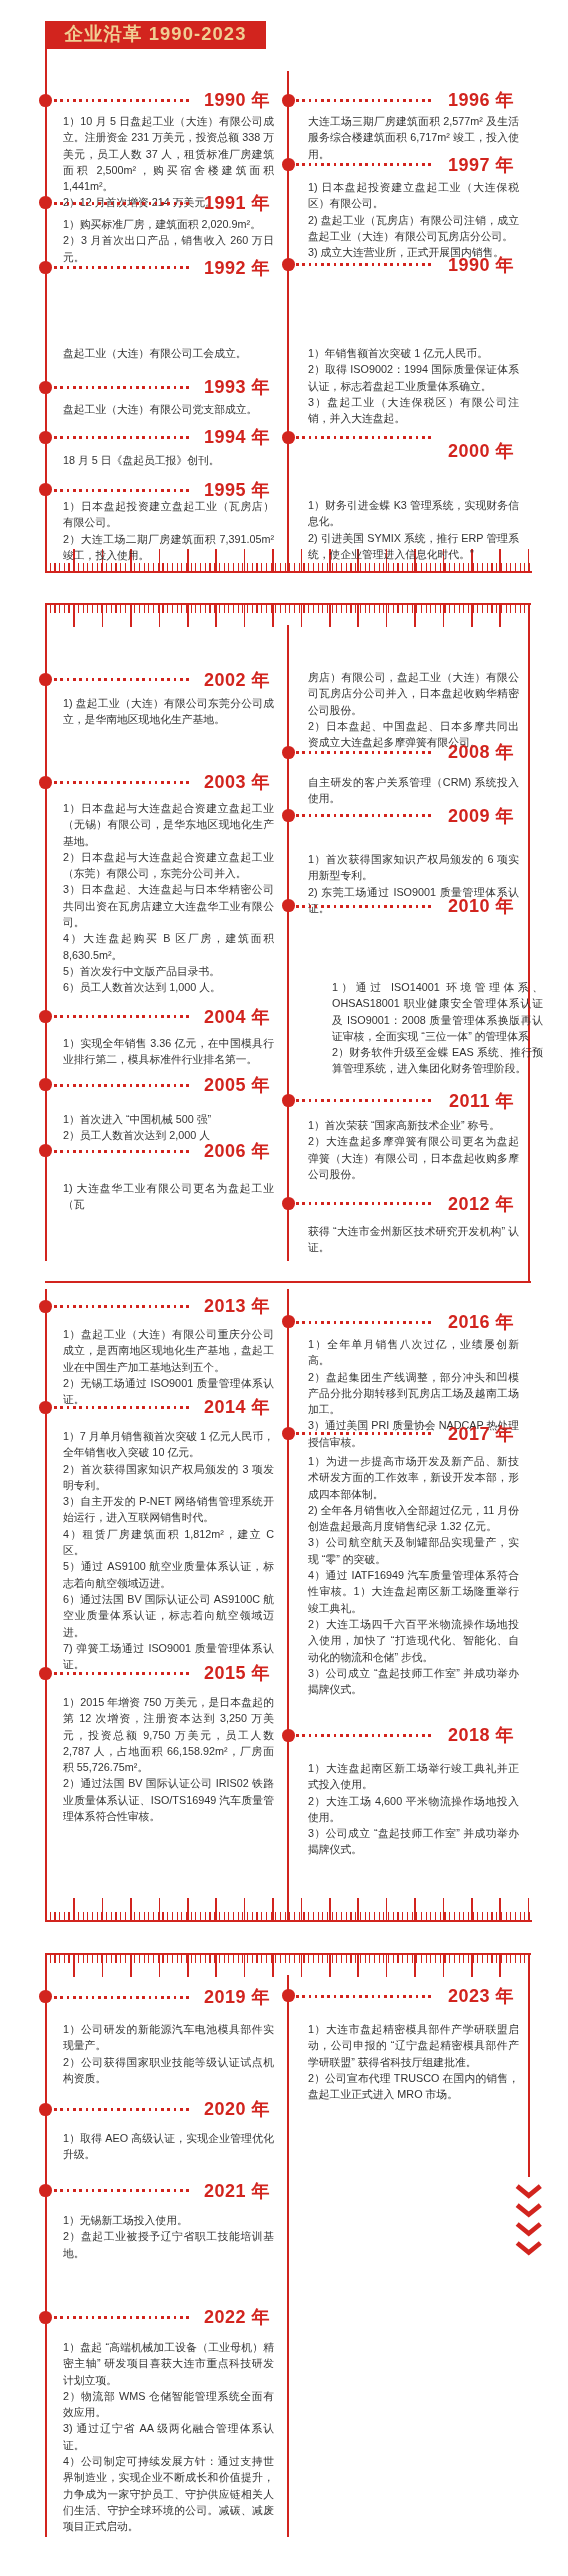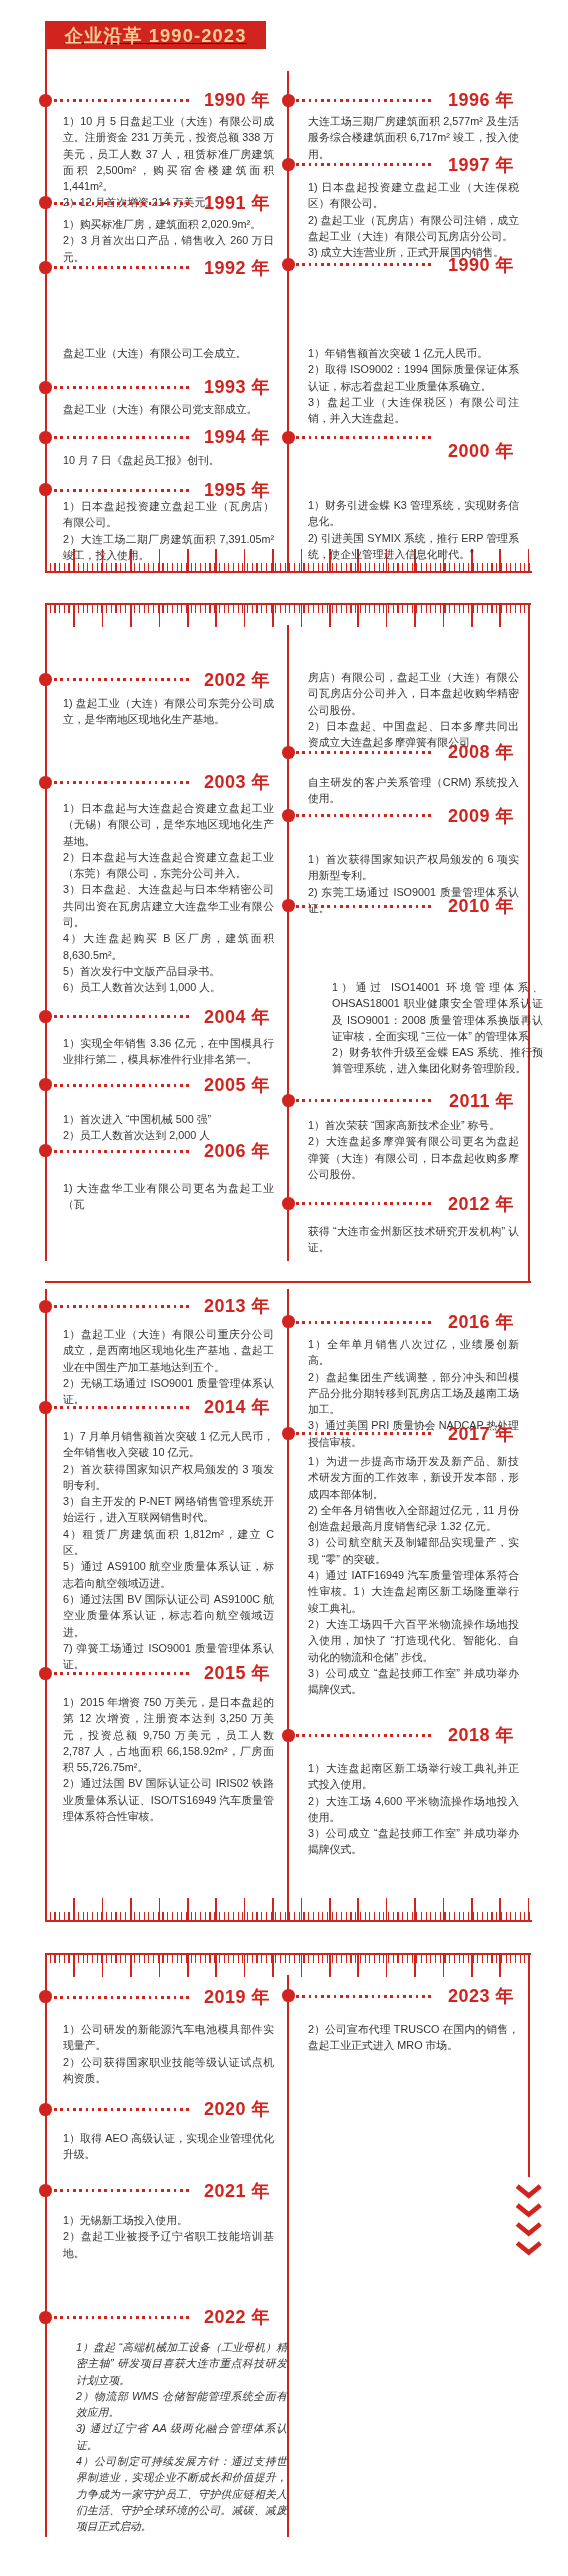--- a/index.html
+++ b/index.html
@@ -6,21 +6,21 @@
     --red:#d2241e;
     --gold:#f0ce93;
     --ink:#333333;
   }
   html,body{margin:0;padding:0;background:#ffffff;}
   #canvas{
     position:relative;width:569px;height:2576px;background:#ffffff;overflow:hidden;
     font-family:"Liberation Sans","DejaVu Sans",sans-serif;
   }
   .banner{
-    position:absolute;background:var(--red);display:flex;align-items:center;justify-content:center;text-decoration:underline;
+    position:absolute;background:var(--red);display:flex;justify-content:center;
   }
   .banner span{
     color:var(--gold);font-size:18.4px;font-weight:bold;letter-spacing:1.1px;
   }
   .vline{position:absolute;width:2.1px;background:var(--red);}
   .hline{position:absolute;background:var(--red);}
   .ruler{position:absolute;
     background-image:
       repeating-linear-gradient(90deg, var(--red) 0 1.6px, transparent 1.6px 28.4px),
       repeating-linear-gradient(90deg, var(--red) 0 1.1px, transparent 1.1px 4.7px);
@@ -95,21 +95,21 @@
       <div class="dot" style="left: 39px; top: 381px;"></div>
       <div class="leader" style="left: 54px; top: 386px; width: 136px;"></div>
       <div class="year" style="left: 154px; top: 375px;">1993 年</div>
       <div class="txt" style="left: 63px; top: 401px; width: 211px;">
         <p>盘起工业（大连）有限公司党支部成立。</p>
       </div>
       <div class="dot" style="left: 39px; top: 431px;"></div>
       <div class="leader" style="left: 54px; top: 436px; width: 136px;"></div>
       <div class="year" style="left: 154px; top: 425px;">1994 年</div>
       <div class="txt" style="left: 63px; top: 452px; width: 211px;">
-        <p>10 月 7 日《盘起员工报》创刊。</p>
+        <p>18 月 5 日《盘起员工报》创刊。</p>
       </div>
       <div class="dot" style="left: 39px; top: 483px;"></div>
       <div class="leader" style="left: 54px; top: 489px; width: 136px;"></div>
       <div class="year" style="left: 154px; top: 478px;">1995 年</div>
       <div class="txt" style="left: 63px; top: 498px; width: 211px;">
         <p>1）日本盘起投资建立盘起工业（瓦房店）有限公司。</p>
         <p>2）大连工场二期厂房建筑面积 7,391.05m² 竣工，投入使用。</p>
       </div>
       <div class="dot" style="left: 282px; top: 94px;"></div>
       <div class="leader" style="left: 296px; top: 99px; width: 138px;"></div>
@@ -282,28 +282,29 @@
       <div class="dot" style="left: 39px; top: 2184px;"></div>
       <div class="leader" style="left: 54px; top: 2189px; width: 136px;"></div>
       <div class="year" style="left: 154px; top: 2179px;">2021 年</div>
       <div class="txt" style="left: 63px; top: 2212px; width: 211px;">
         <p>1）无锡新工场投入使用。</p>
         <p>2）盘起工业被授予辽宁省职工技能培训基地。</p>
       </div>
       <div class="dot" style="left: 39px; top: 2311px;"></div>
       <div class="leader" style="left: 54px; top: 2316px; width: 136px;"></div>
       <div class="year" style="left: 154px; top: 2305px;">2022 年</div>
-      <div class="txt" style="left: 76px; top: 2339px; width: 211px; font-style: italic;">
+      <div class="txt" style="left: 63px; top: 2339px; width: 211px;">
         <p>1）盘起 “高端机械加工设备（工业母机）精密主轴” 研发项目喜获大连市重点科技研发计划立项。</p>
         <p>2）物流部 WMS 仓储智能管理系统全面有效应用。</p>
         <p>3) 通过辽宁省 AA 级两化融合管理体系认证。</p>
         <p>4）公司制定可持续发展方针：通过支持世界制造业，实现企业不断成长和价值提升，力争成为一家守护员工、守护供应链相关人们生活、守护全球环境的公司。减碳、减废项目正式启动。</p>
       </div>
       <div class="dot" style="left: 282px; top: 1989px;"></div>
       <div class="leader" style="left: 296px; top: 1995px; width: 138px;"></div>
       <div class="year" style="left: 398px; top: 1984px;">2023 年</div>
       <div class="txt" style="left: 308px; top: 2021px; width: 211px;">
+        <p>1）大连市盘起精密模具部件产学研联盟启动，公司申报的 “辽宁盘起精密模具部件产学研联盟” 获得省科技厅组建批准。</p>
         <p>2）公司宣布代理 TRUSCO 在国内的销售，盘起工业正式进入 MRO 市场。</p>
       </div>
     </div>
 
 </div>
 
 
 </body></html>

